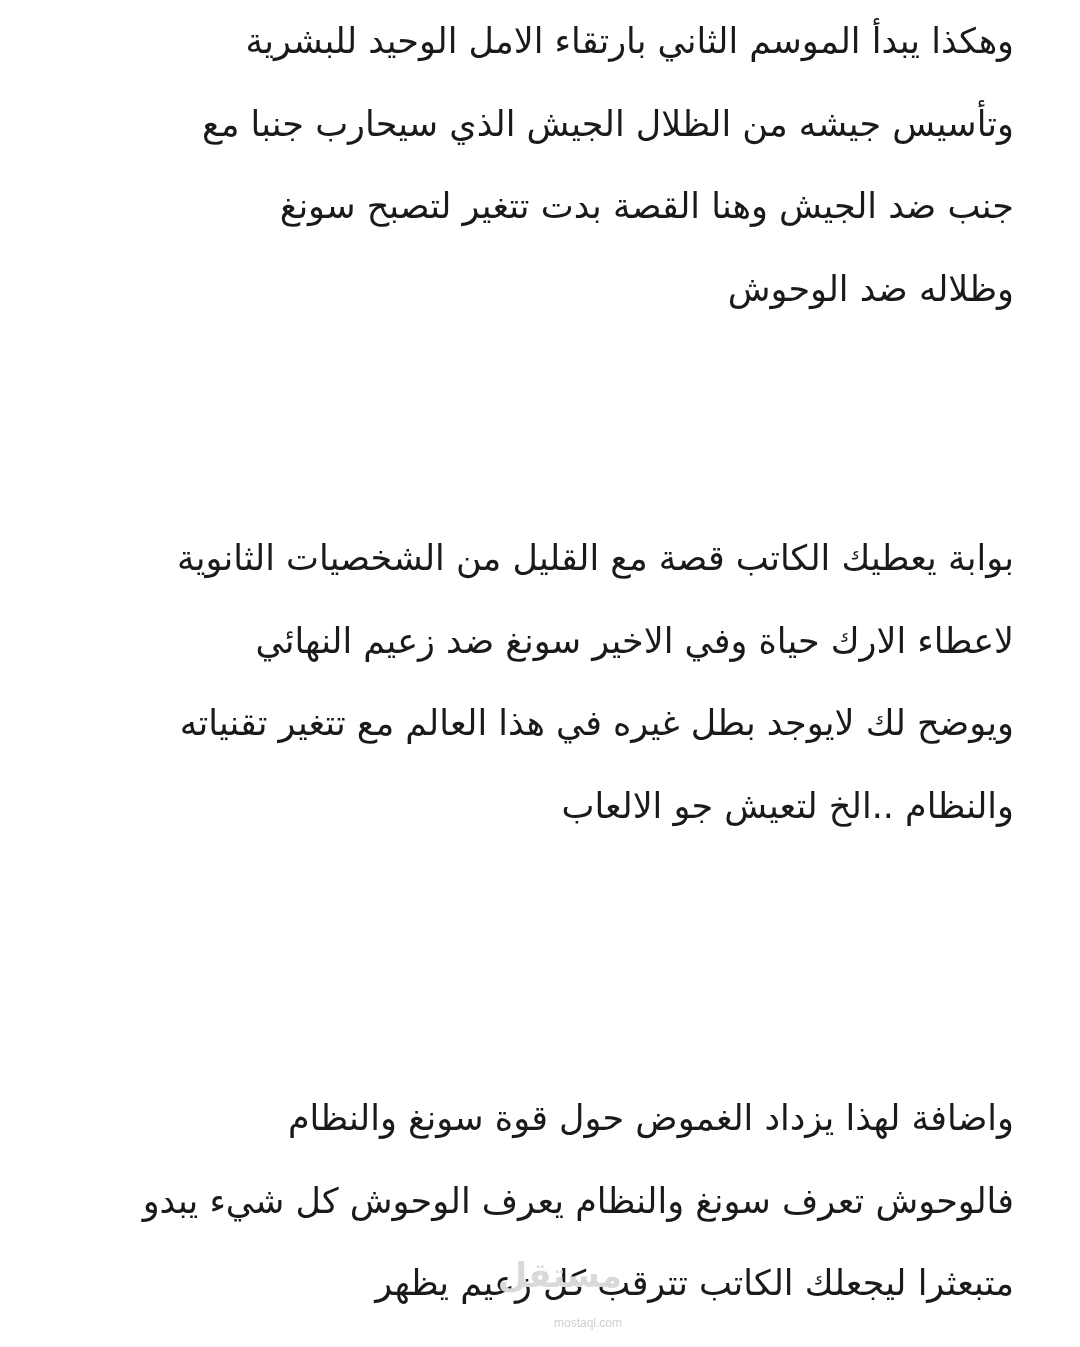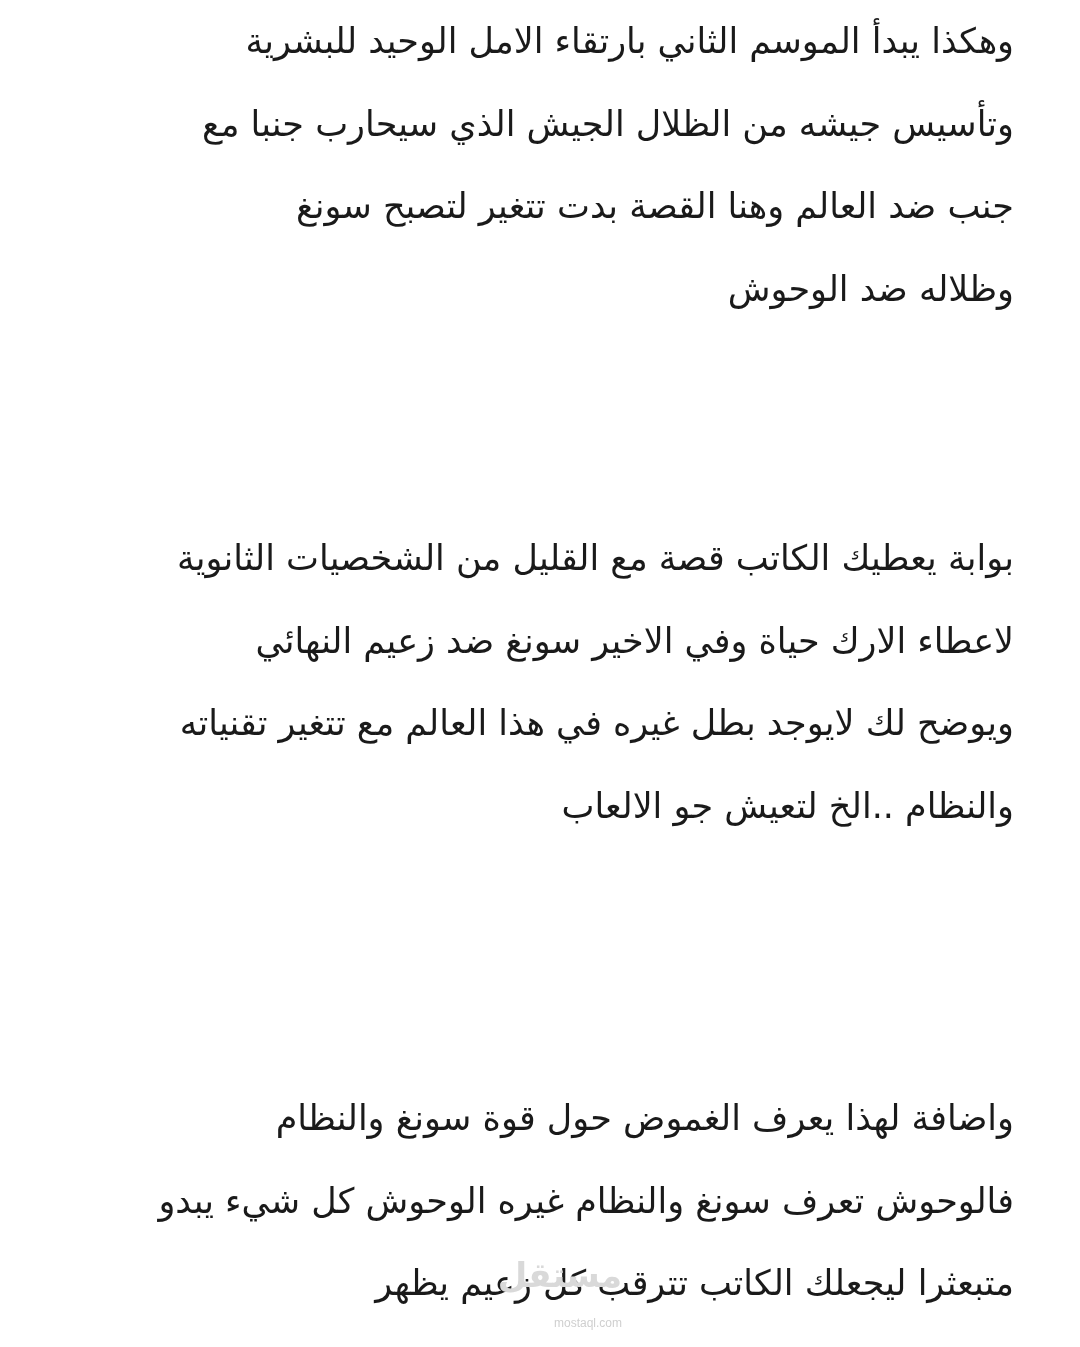--- a/index.html
+++ b/index.html
@@ -69,34 +69,34 @@
     }
   </style>
 </head>
 <body>
 
 <div class="doc">
 
   <div class="para" id="p1">
     <span class="line">وهكذا يبدأ الموسم الثاني بارتقاء الامل الوحيد للبشرية</span>
     <span class="line">وتأسيس جيشه من الظلال الجيش الذي سيحارب جنبا مع</span>
-    <span class="line">جنب ضد العالم وهنا القصة بدت تتغير لتصبح سونغ</span>
+    <span class="line">جنب ضد الجيش وهنا القصة بدت تتغير لتصبح سونغ</span>
     <span class="line">وظلاله ضد الوحوش</span>
   </div>
 
   <div class="para" id="p2">
     <span class="line">بوابة يعطيك الكاتب قصة مع القليل من الشخصيات الثانوية</span>
     <span class="line">لاعطاء الارك حياة وفي الاخير سونغ ضد زعيم النهائي</span>
     <span class="line">ويوضح لك لايوجد بطل غيره في هذا العالم مع تتغير تقنياته</span>
     <span class="line">والنظام ..الخ لتعيش جو الالعاب</span>
   </div>
 
   <div class="para" id="p3">
-    <span class="line">واضافة لهذا يعرف الغموض حول قوة سونغ والنظام</span>
-    <span class="line">فالوحوش تعرف سونغ والنظام غيره الوحوش كل شيء يبدو</span>
+    <span class="line">واضافة لهذا يزداد الغموض حول قوة سونغ والنظام</span>
+    <span class="line">فالوحوش تعرف سونغ والنظام يعرف الوحوش كل شيء يبدو</span>
     <span class="line">متبعثرا ليجعلك الكاتب تترقب كل زعيم يظهر</span>
   </div>
 
   <div class="watermark">
     <span class="wm-logo">مستقل</span>
     <span class="wm-url">mostaql.com</span>
   </div>
 
 </div>
 

